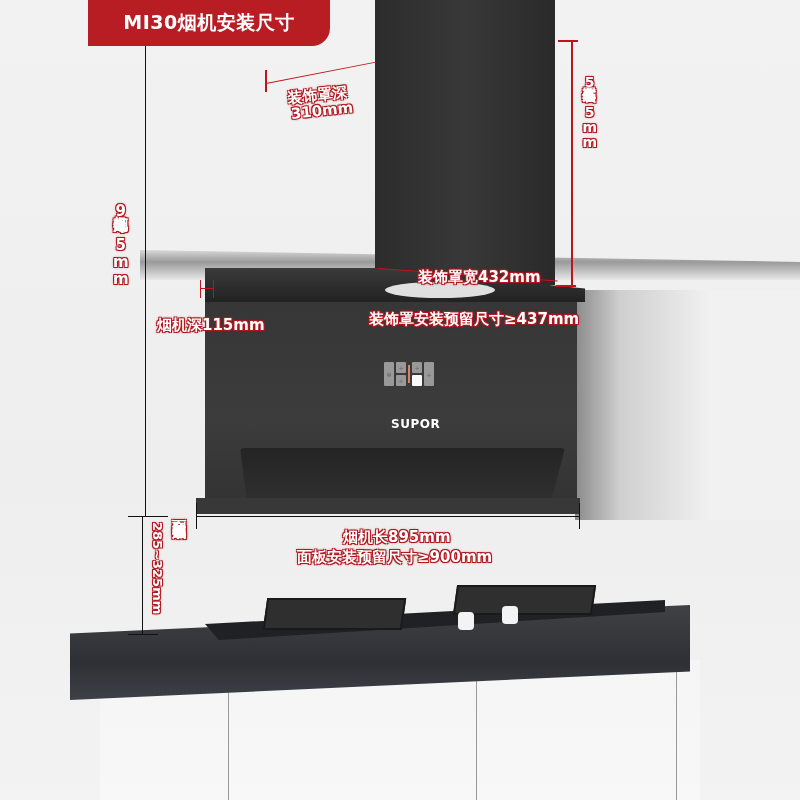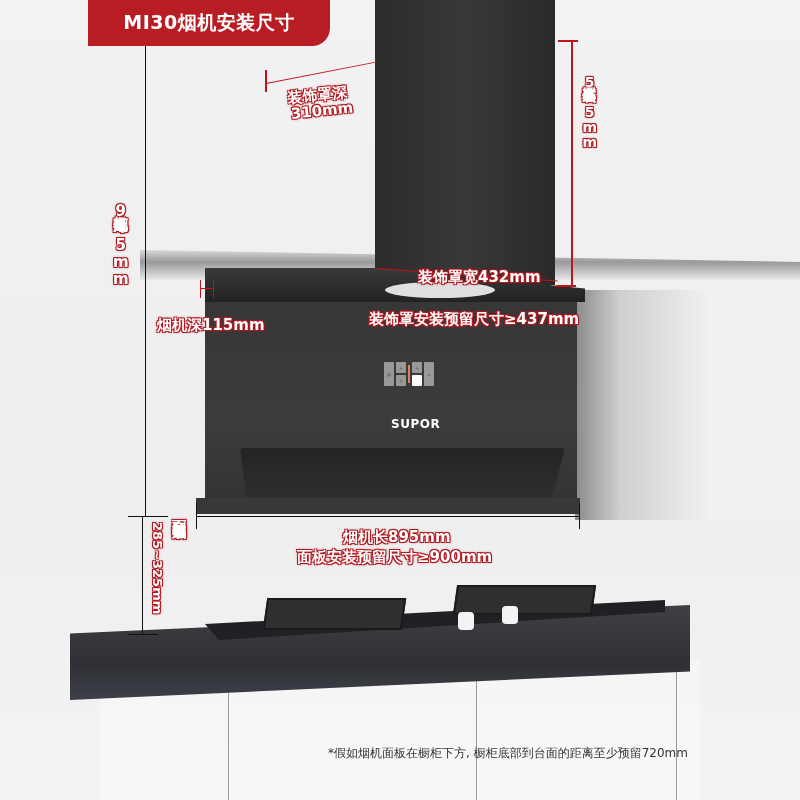--- a/index.html
+++ b/index.html
@@ -112,14 +112,13 @@
 <div class="abs label" style="left:343px;top:530px;">烟机长895mm</div>
 <div class="abs label" style="left:297px;top:550px;text-align:center;">面板安装预留尺寸≥900mm</div>
 
 <div class="abs black-line" style="left:128px;top:516px;width:40px;height:1px;"></div>
 <div class="abs black-line" style="left:142px;top:516px;width:1px;height:118px;"></div>
 <div class="abs black-line" style="left:128px;top:634px;width:30px;height:1px;"></div>
 <div class="abs vert label" style="left:172px;top:514px;font-size:14px;">烟机底部到台面</div>
 <div class="abs vert-latin label" style="left:150px;top:522px;font-size:13px;">285~325mm</div>
 
 <div class="abs notes">
-  <div>*假如烟机面板在橱柜下方, 橱柜底部到台面的距离至少预留720mm</div>
 </div>
 
 </body></html>

